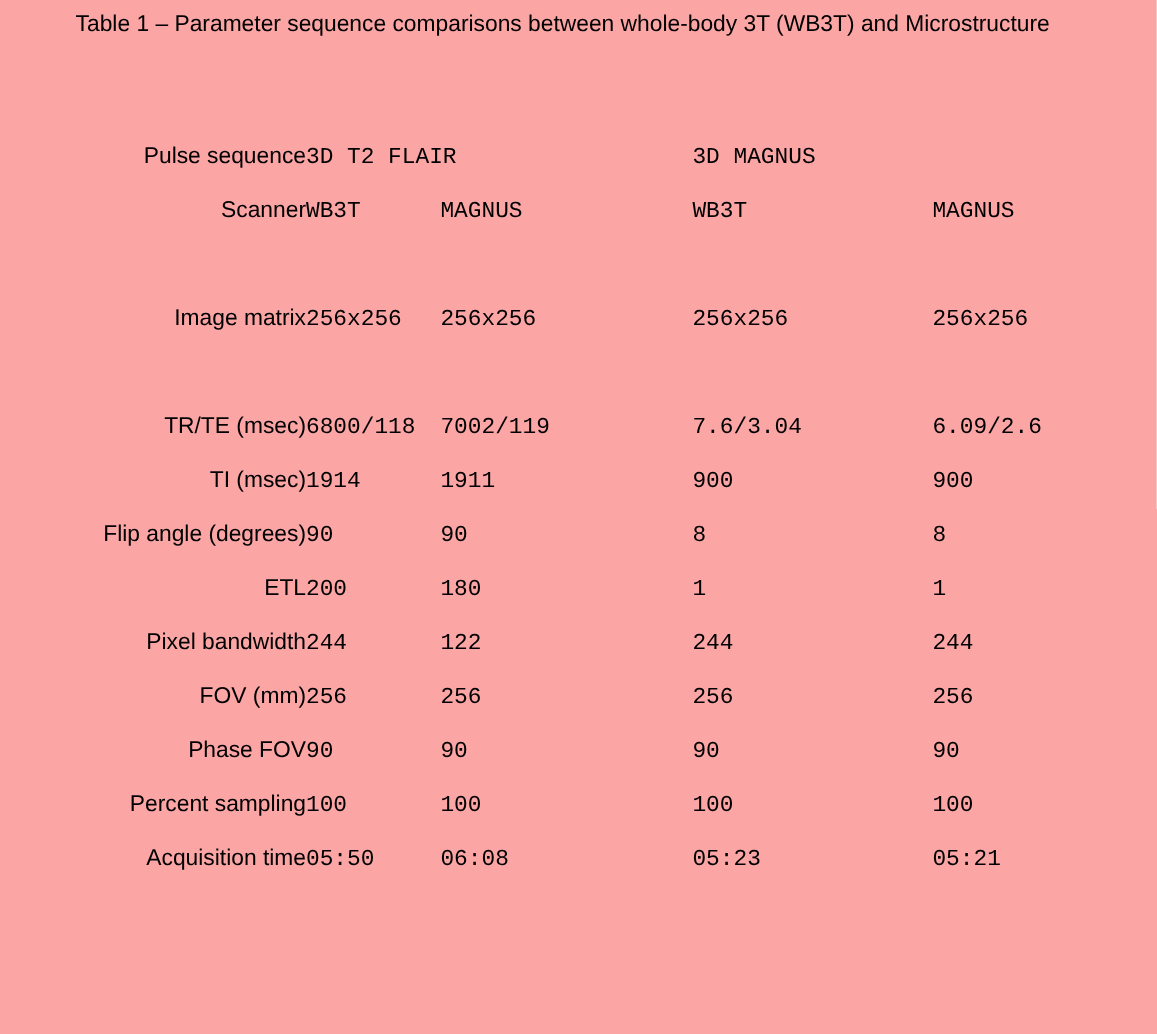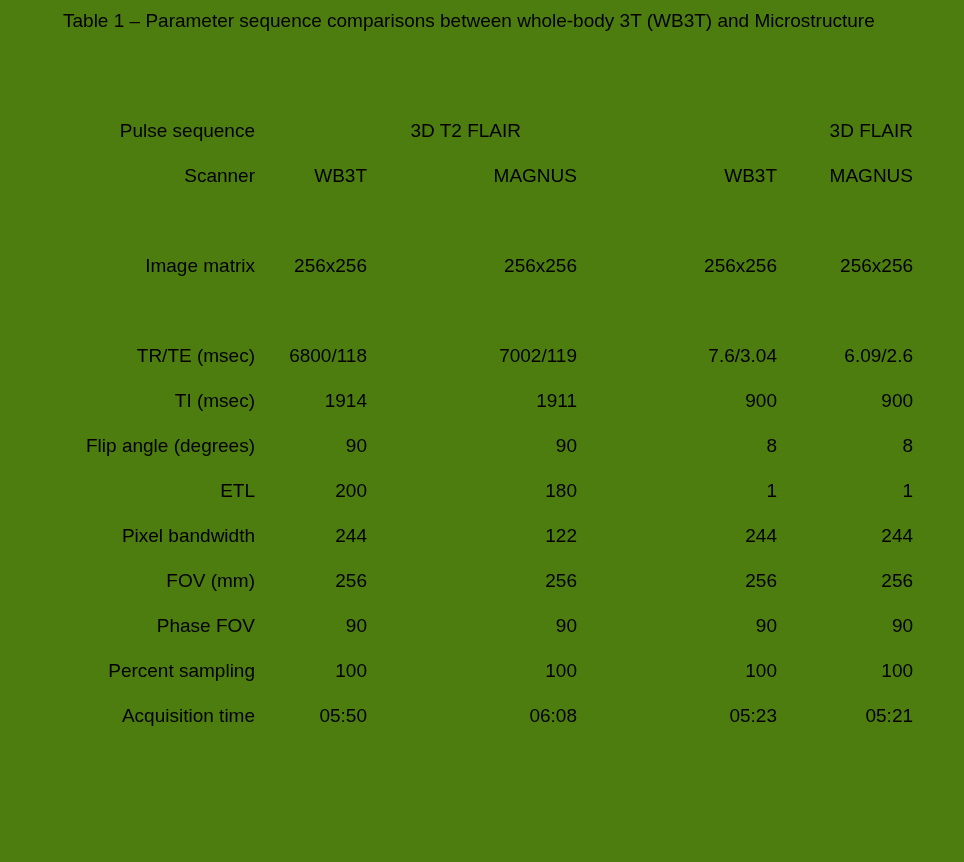--- a/index.html
+++ b/index.html
@@ -5,21 +5,21 @@
   * { margin: 0; padding: 0; box-sizing: border-box; }
   html, body {
     background: #ffffff;
     font-family: "Liberation Sans", "DejaVu Sans", sans-serif;
     color: #000000;
   }
   .page {
     position: relative;
     width: 964px;
     height: 862px;
-    background: #4d7c0f;
+    background: #fca5a5;
     overflow: hidden;
   }
   .caption {
     position: absolute;
     top: 6px;
     left: 63px;
     width: 880px;
     font-size: 19px;
     line-height: 29px;
     color: #000000;
@@ -34,21 +34,21 @@
     font-size: 19px;
     color: #000000;
   }
   .param-table td {
     height: 45px;
     vertical-align: middle;
     white-space: nowrap;
     overflow: visible;
   }
   .param-table td.lbl { text-align: right; }
-  .param-table td.ctr { text-align: right; }
+  .param-table td.ctr { text-align: left; font-family: Liberation Mono, monospace; }
   .param-table td.flair-span { padding-right: 56px; } 
   .param-table tr.spacer td { height: 45px; }
   .col-label  { width: 192px; }
   .col-v1     { width: 112px; }
   .col-v2     { width: 210px; }
   .col-v3     { width: 200px; }
   .col-v4     { width: 136px; }
 </style>
 </head>
 <body>
@@ -64,21 +64,21 @@
       <col class="col-label">
         <col class="col-v1">
         <col class="col-v2">
         <col class="col-v3">
         <col class="col-v4">
     </colgroup>
     <tbody>
       <tr>
         <td class="lbl">Pulse sequence</td>
         <td class="ctr flair-span" colspan="2">3D T2 FLAIR</td>
-        <td class="ctr" colspan="2">3D FLAIR</td>
+        <td class="ctr" colspan="2">3D MAGNUS</td>
       </tr>
       <tr>
         <td class="lbl">Scanner</td>
         <td class="ctr">WB3T</td>
         <td class="ctr">MAGNUS</td>
         <td class="ctr">WB3T</td>
         <td class="ctr">MAGNUS</td>
       </tr>
 
       <tr class="spacer">

